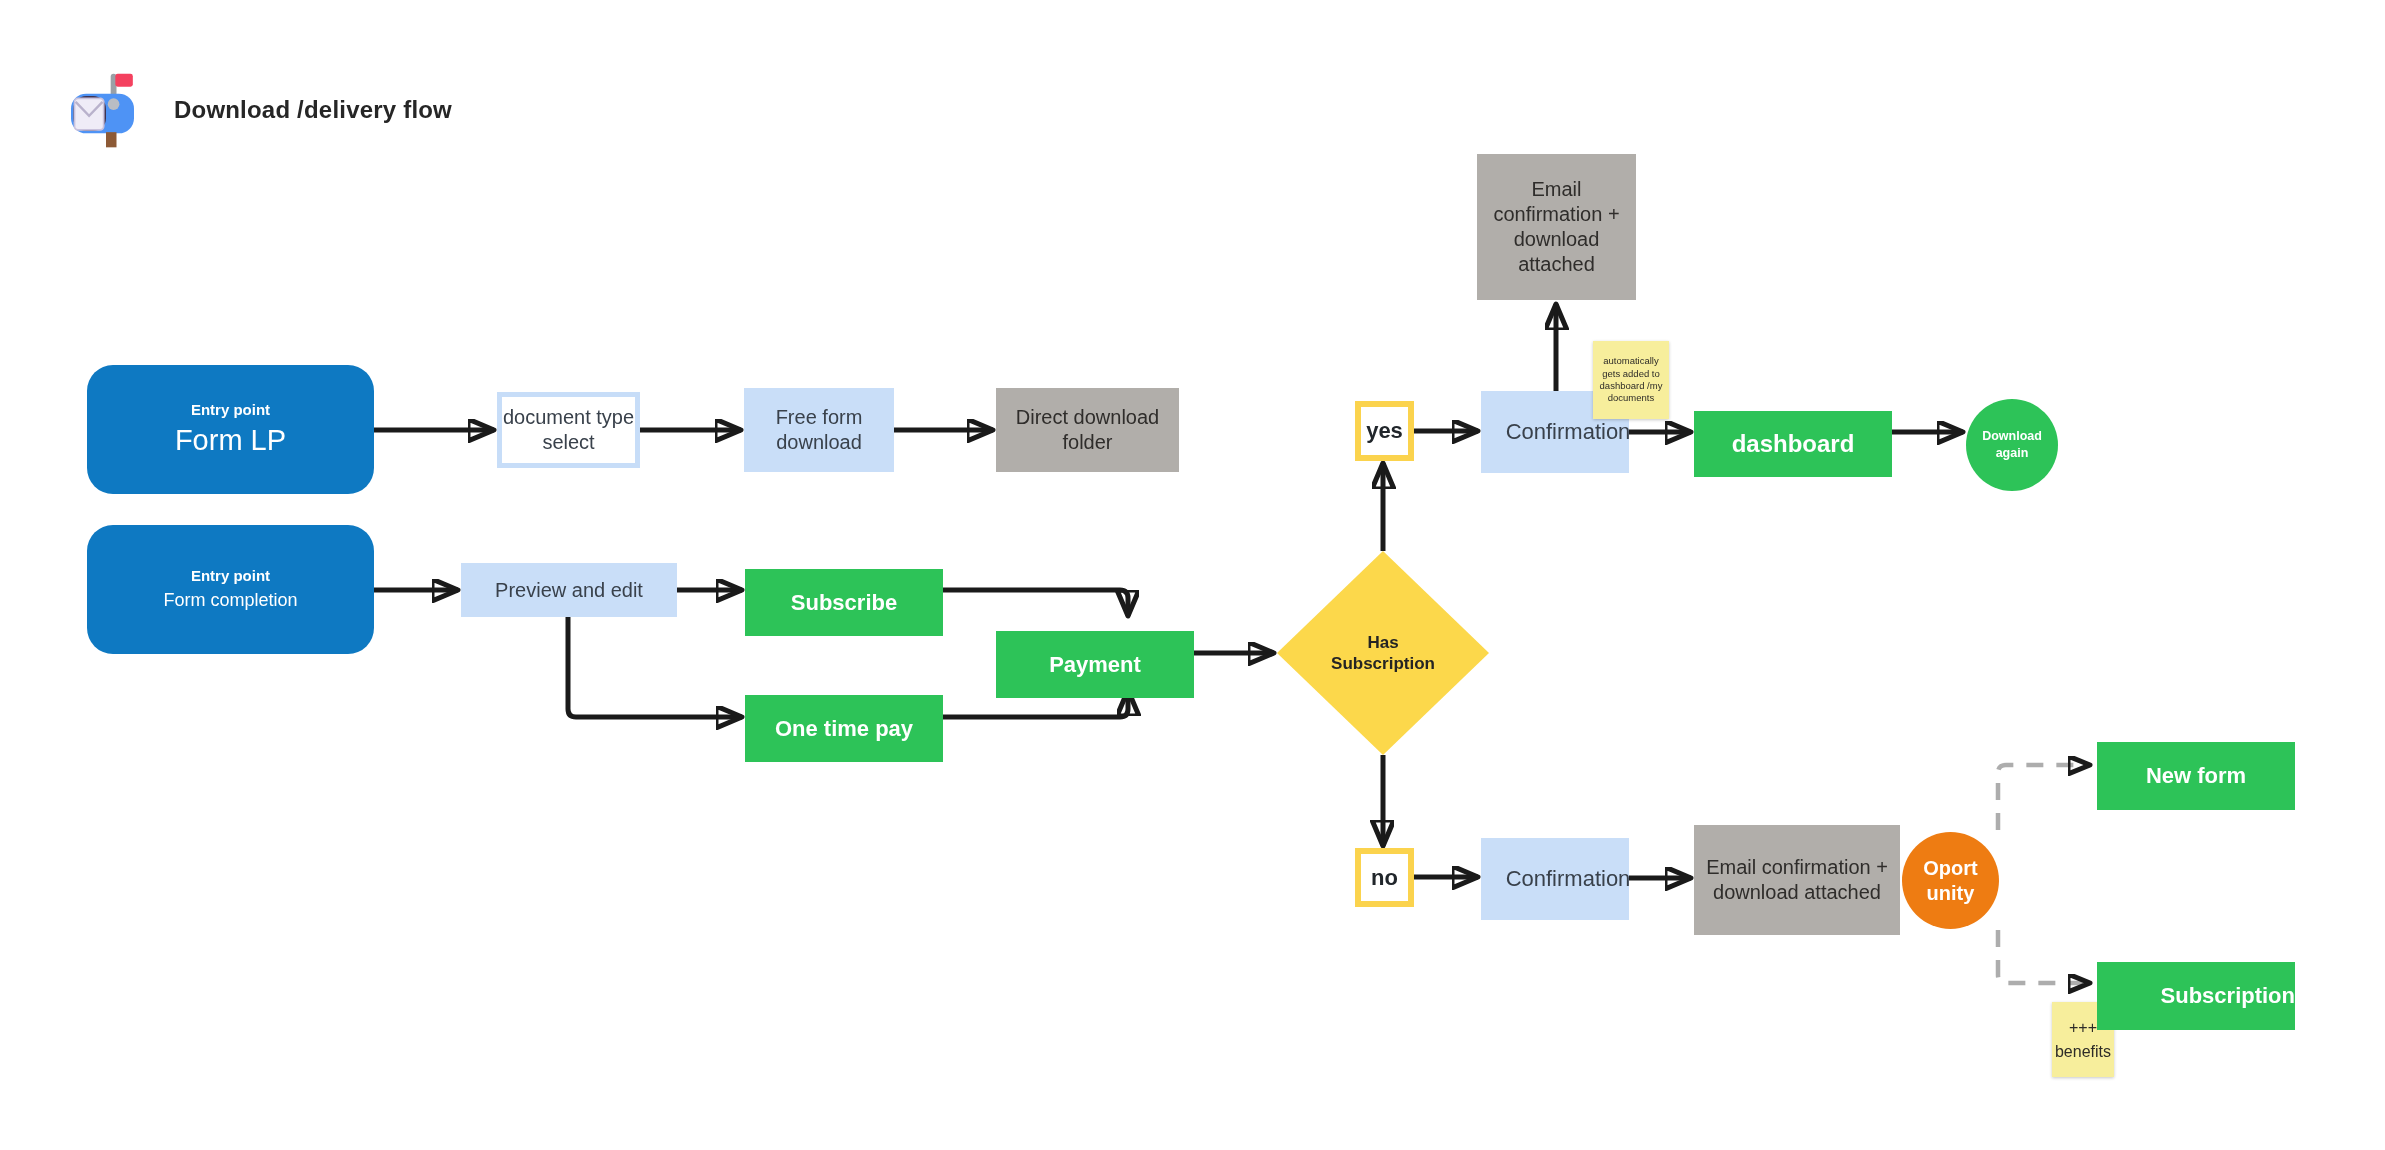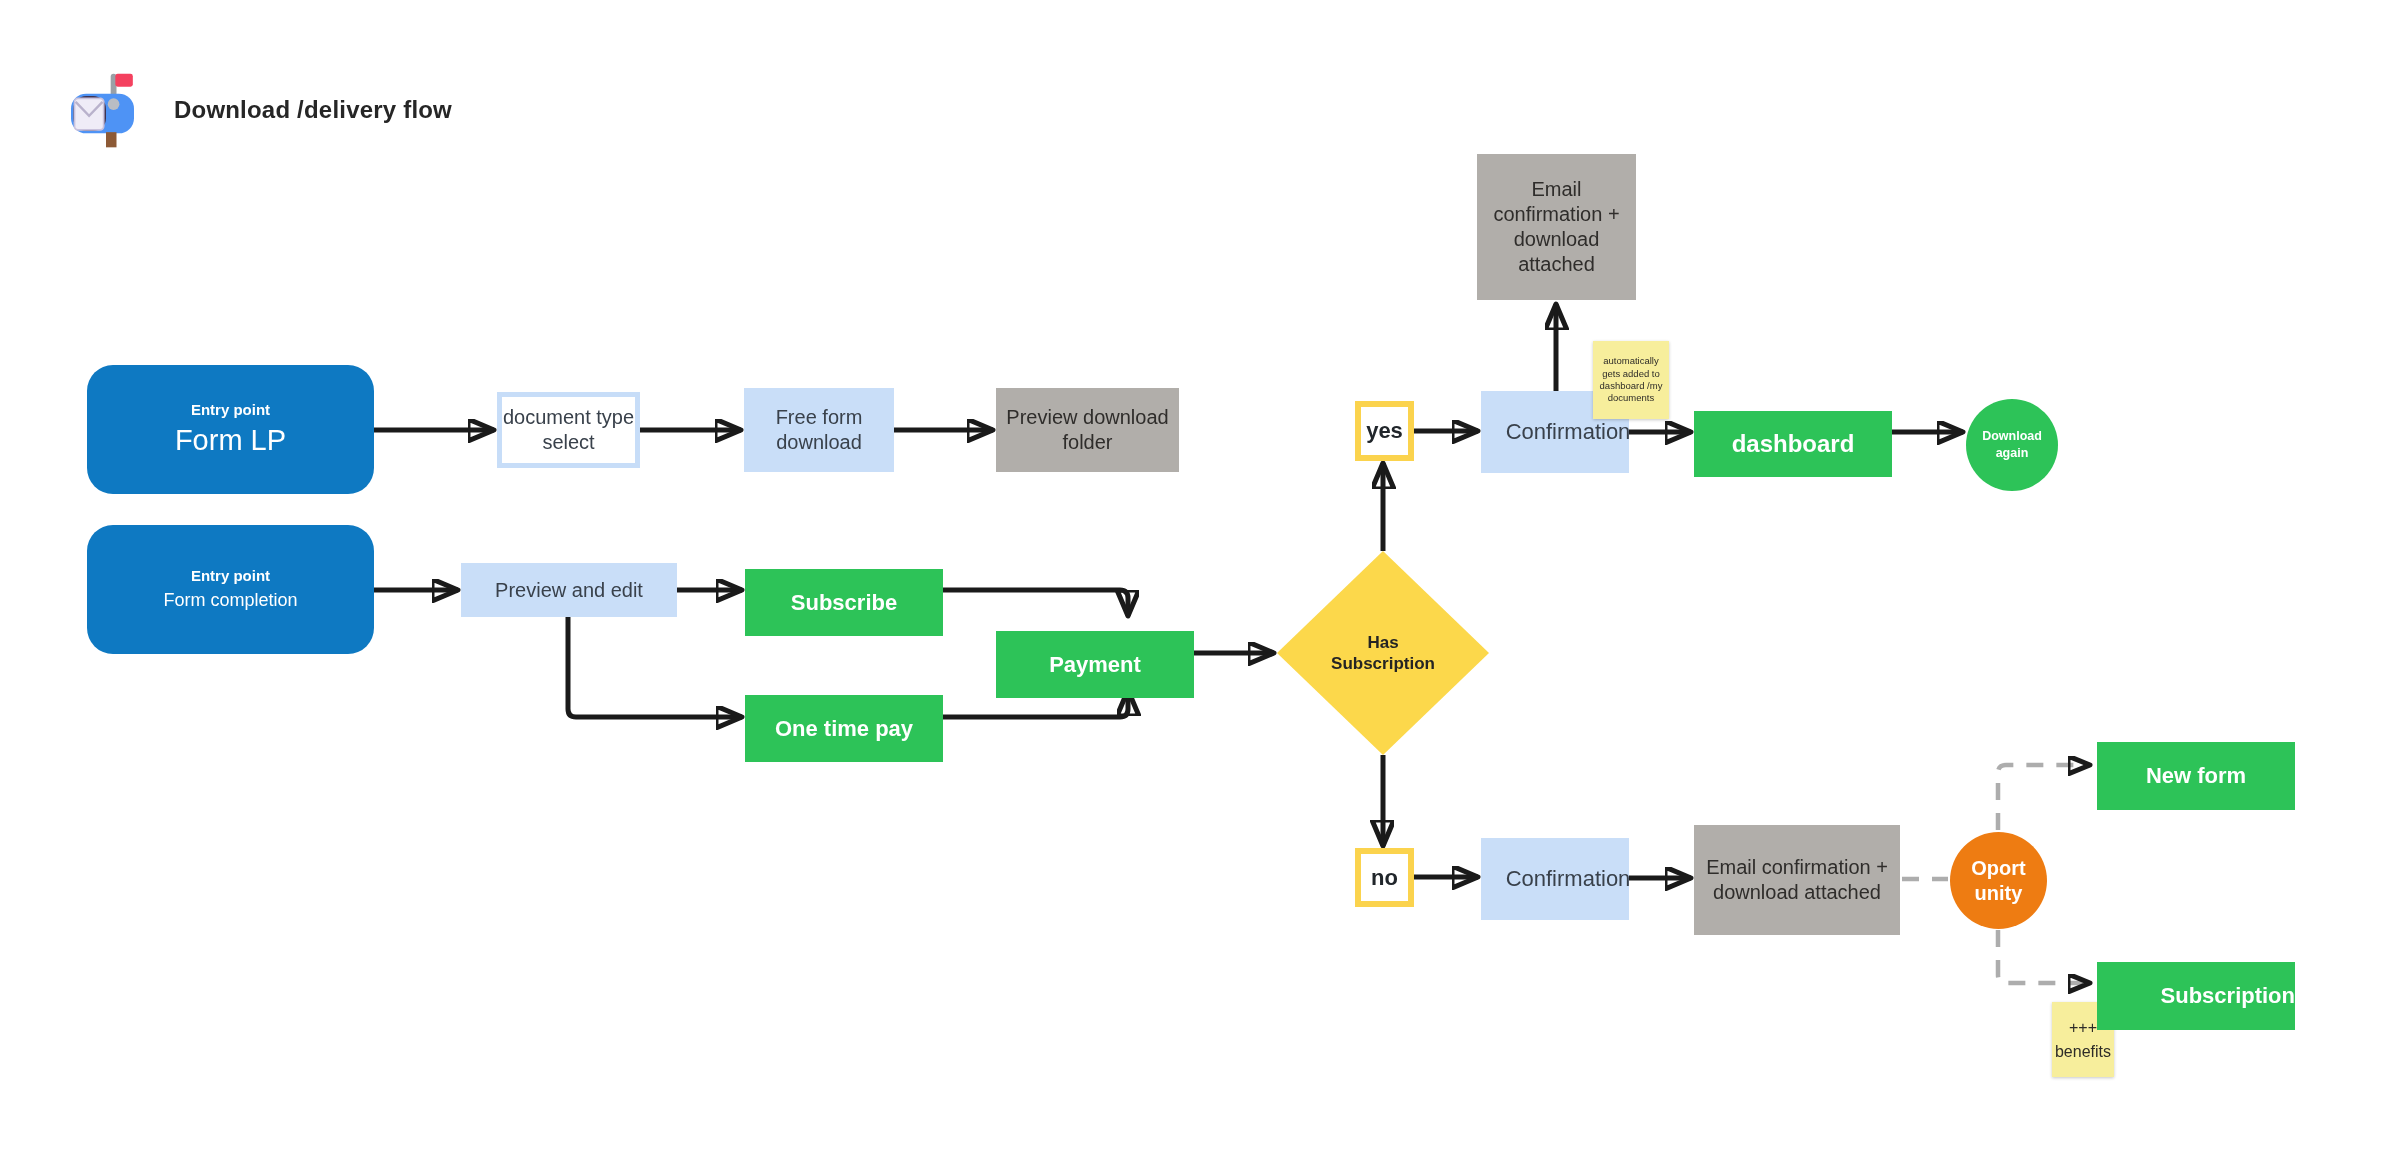--- a/index.html
+++ b/index.html
@@ -107,21 +107,21 @@
     <span class="tagline">Entry point</span>
     <span class="biglabel">Form LP</span>
   </div>
   <div class="node outline" style="left:497px;top:392px;width:143px;height:76px;">
     <span>document type select</span>
   </div>
   <div class="node lblue" style="left:744px;top:388px;width:150px;height:84px;">
     <span>Free form download</span>
   </div>
   <div class="node gray" style="left:996px;top:388px;width:183px;height:84px;">
-    <span>Preview download folder</span>
+    <span>Direct download folder</span>
   </div>
 
   <div class="node blue" style="left:87px;top:525px;width:287px;height:129px;">
     <span class="tagline">Entry point</span>
     <span class="biglabel" style="font-size:18px;">Form completion</span>
   </div>
   <div class="node lblue" style="left:461px;top:563px;width:216px;height:54px;">
     <span>Preview and edit</span>
   </div>
   <div class="node green" style="left:745px;top:557px;width:198px;height:67px;">
@@ -159,21 +159,21 @@
 
   <div class="node tagbox" style="left:1355px;top:848px;width:59px;height:59px;">
     <span>no</span>
   </div>
   <div class="node lblue big" style="left:1481px;top:838px;width:148px;height:82px;">
     <span>Confirmation</span>
   </div>
   <div class="node gray" style="left:1694px;top:825px;width:206px;height:110px;">
     <span>Email confirmation + download attached</span>
   </div>
-  <div class="node orange circle" style="left:1950px;top:832px;width:97px;height:97px;text-align:center;">
+  <div class="node orange circle" style="left:1902px;top:832px;width:97px;height:97px;text-align:center;">
     <span style="max-width:70px;">Oport unity</span>
   </div>
   <div class="node green" style="left:2097px;top:730px;width:198px;height:68px;">
     <span>New form</span>
   </div>
   <div class="sticky" style="left:2052px;top:1002px;width:62px;height:75px;font-size:16px;z-index:1;line-height:1.5;">
     <span>+++ benefits</span>
   </div>
   <div class="node green" style="left:2097px;top:950px;width:198px;height:68px;z-index:2;align-items:flex-end;">
     <span>Subscription</span>

